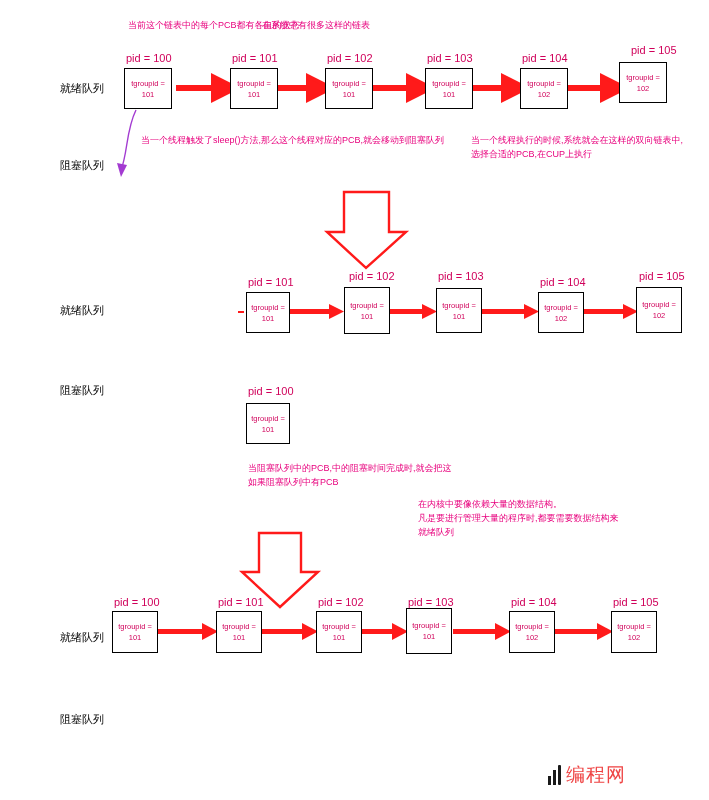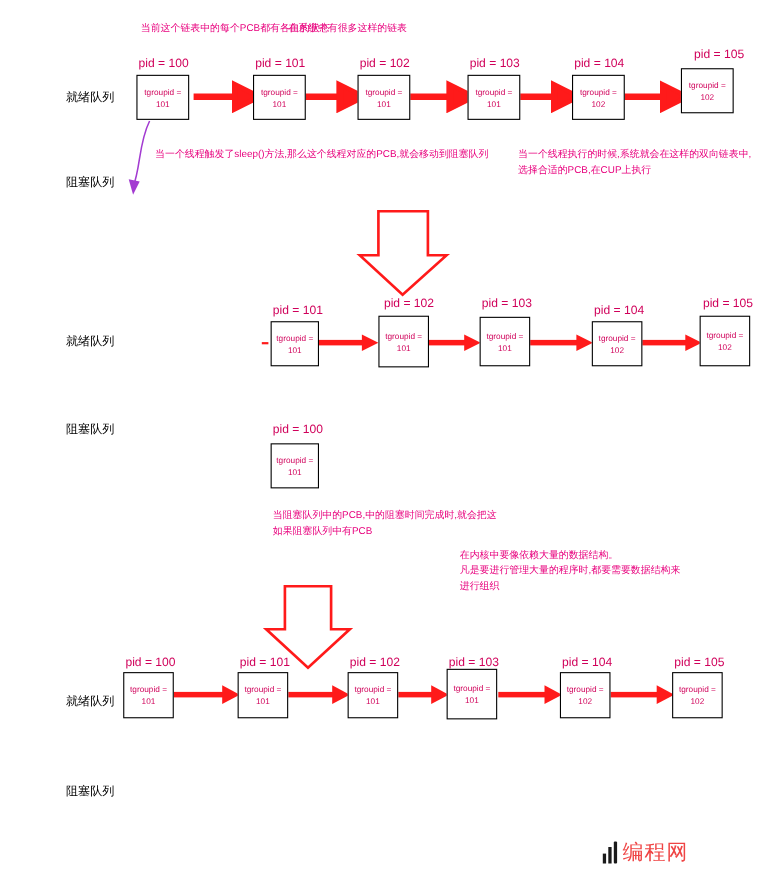--- a/index.html
+++ b/index.html
@@ -158,21 +158,21 @@
 
   <div class="note" style="left:80px; top:18px;">当前这个链表中的每个PCB都有各自的状态</div>
   <div class="note" style="left:214px; top:18px;">在系统中有很多这样的链表</div>
   <div class="note" style="left:93px; top:133px;">当一个线程触发了sleep()方法,那么这个线程对应的PCB,就会移动到阻塞队列</div>
   <div class="note" style="left:423px; top:133px;">当一个线程执行的时候,系统就会在这样的双向链表中,
 选择合适的PCB,在CUP上执行</div>
   <div class="note" style="left:200px; top:461px;">当阻塞队列中的PCB,中的阻塞时间完成时,就会把这
 如果阻塞队列中有PCB</div>
   <div class="note" style="left:370px; top:497px;">在内核中要像依赖大量的数据结构。
 凡是要进行管理大量的程序时,都要需要数据结构来
-进行组织</div>
+就绪队列</div>
 
   <div class="row-label" style="left:12px; top:81px;">就绪队列</div>
   <div class="row-label" style="left:12px; top:158px;">阻塞队列</div>
   <div class="row-label" style="left:12px; top:303px;">就绪队列</div>
   <div class="row-label" style="left:12px; top:383px;">阻塞队列</div>
   <div class="row-label" style="left:12px; top:630px;">就绪队列</div>
   <div class="row-label" style="left:12px; top:712px;">阻塞队列</div>
 
   <div class="pid-label" style="left:78px; top:52px;">pid = 100</div>
   <div class="pcb" style="left:76px; top:68px; width:48px; height:41px;">

